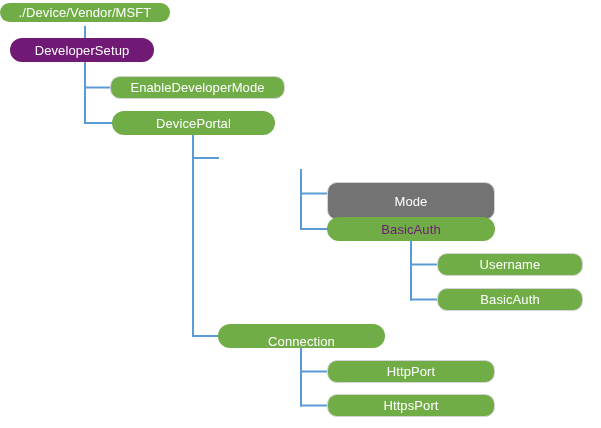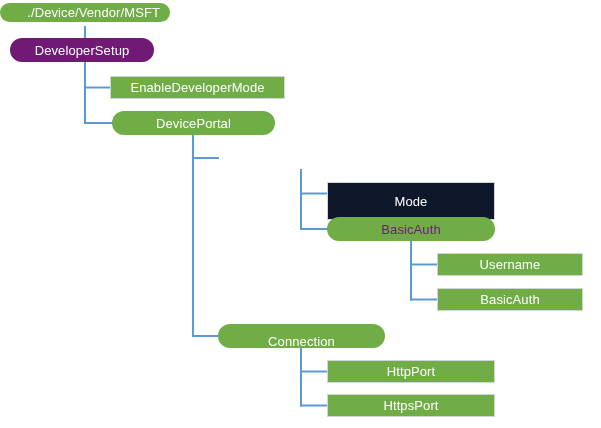--- a/index.html
+++ b/index.html
@@ -46,21 +46,21 @@
     letter-spacing: 0.1px;
     white-space: nowrap;
     text-align: center;
     user-select: none;
   }
   .node.pill {
     border-radius: 999px;
   }
   .node.rect {
     border: 1px solid #D4D4D4;
-    border-radius: 0;
+    border-radius: 10px;
   }
   .node-label {
     display: block;
     padding: 0 10px;
     pointer-events: none;
   }
 </style>
 </head>
 <body>
 
@@ -81,33 +81,33 @@
         <path d="M 411 241 L 411 299.5" stroke="#5B9BD5"></path>
         <path d="M 411 264.5 L 437 264.5" stroke="#5B9BD5"></path>
         <path d="M 411 299.5 L 437 299.5" stroke="#5B9BD5"></path>
         <path d="M 301 348 L 301 405.5" stroke="#5B9BD5"></path>
         <path d="M 301 371.5 L 327 371.5" stroke="#5B9BD5"></path>
         <path d="M 301 405.5 L 327 405.5" stroke="#5B9BD5"></path>
       </g>
   </svg>
 
   <div id="node-layer">
-      <div class="node pill" style="left: 0px; top: 3px; width: 170px; height: 19px; background: rgb(112, 173, 71); color: rgb(255, 255, 255); justify-content: flex-end;">
+      <div class="node pill" style="left: 0px; top: 3px; width: 170px; height: 19px; background: rgb(112, 173, 71); color: rgb(255, 255, 255);">
         <span class="node-label">./Device/Vendor/MSFT</span>
       </div>
       <div class="node pill" style="left: 10px; top: 38px; width: 144px; height: 24px; background: #701a75; color: rgb(255, 255, 255);">
         <span class="node-label">DeveloperSetup</span>
       </div>
       <div class="node rect" style="left: 110px; top: 76px; width: 175px; height: 23px; background: rgb(112, 173, 71); color: rgb(255, 255, 255); border-color: rgb(212, 212, 212);">
         <span class="node-label">EnableDeveloperMode</span>
       </div>
       <div class="node pill" style="left: 112px; top: 111px; width: 163px; height: 24px; background: rgb(112, 173, 71); color: rgb(255, 255, 255);">
         <span class="node-label">DevicePortal</span>
       </div>
-      <div class="node rect" style="left: 327px; top: 182px; width: 168px; height: 38px; background: #0f172a; color: rgb(255, 255, 255); border-color: rgb(212, 212, 212);">
+      <div class="node rect" style="left: 327px; top: 182px; width: 168px; height: 38px; background: #737373; color: rgb(255, 255, 255); border-color: rgb(212, 212, 212);">
         <span class="node-label">Mode</span>
       </div>
       <div class="node pill" style="left: 327px; top: 217px; width: 168px; height: 24px; background: rgb(112, 173, 71); color: #701a75;">
         <span class="node-label">BasicAuth</span>
       </div>
       <div class="node rect" style="left: 437px; top: 253px; width: 146px; height: 23px; background: rgb(112, 173, 71); color: rgb(255, 255, 255); border-color: rgb(212, 212, 212);">
         <span class="node-label">Username</span>
       </div>
       <div class="node rect" style="left: 437px; top: 288px; width: 146px; height: 23px; background: rgb(112, 173, 71); color: rgb(255, 255, 255); border-color: rgb(212, 212, 212);">
         <span class="node-label">BasicAuth</span>

